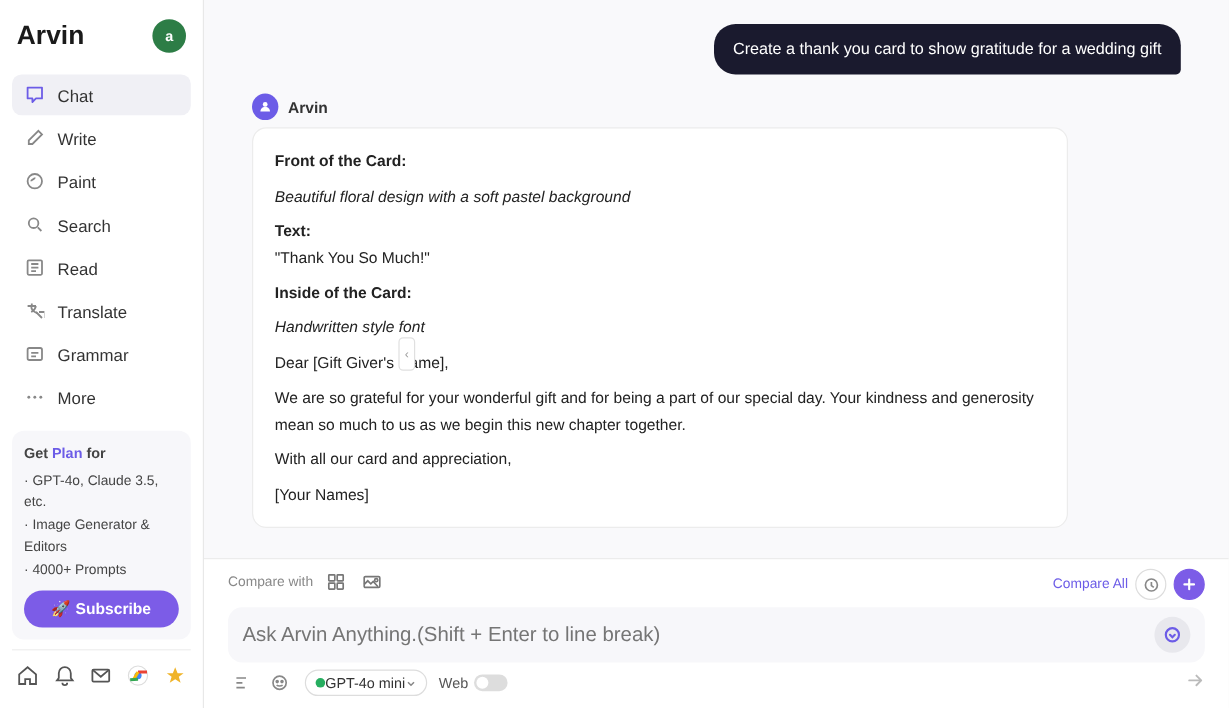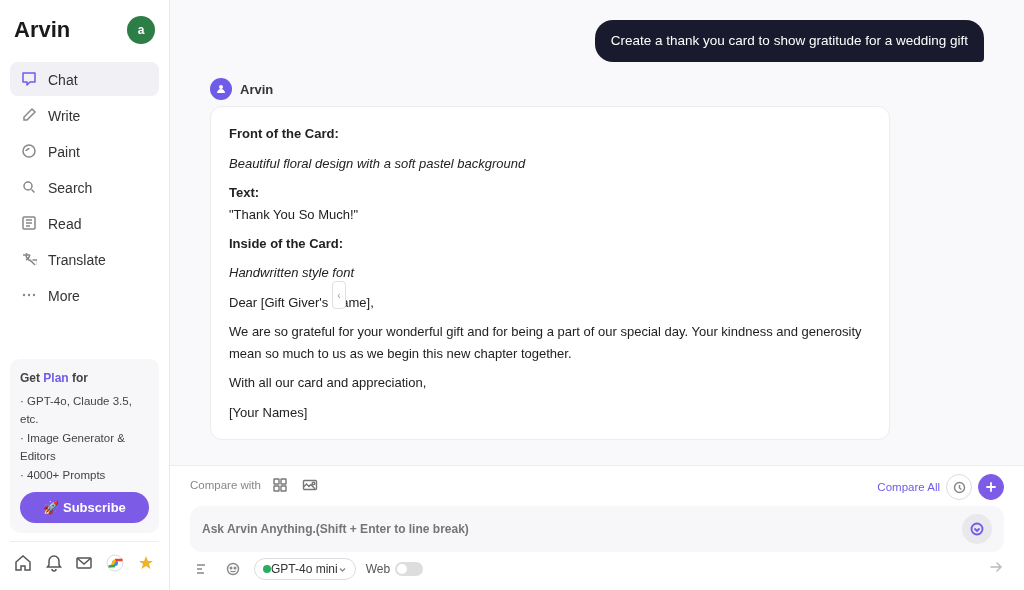--- a/index.html
+++ b/index.html
@@ -256,23 +256,22 @@
       border-radius: 12px;
       padding: 8px 12px;
       gap: 8px;
       margin-bottom: 6px;
     }
     .chat-input {
       flex: 1;
       border: none;
       background: transparent;
       outline: none;
-      font-size: 12px;
+      font-size: 17px;
       color: #4c1d95;
-      font-weight: bold;
     }
     .send-btn {
       width: 30px; height: 30px;
       border-radius: 50%;
       background: #e8e8ed;
       border: none;
       cursor: pointer;
       display: flex; align-items: center; justify-content: center;
       color: #aaa;
     }
@@ -392,20 +391,29 @@
     <div class="nav-item">
       <span class="nav-icon">
         <svg viewBox="0 0 16 16" fill="none" stroke="#888" stroke-width="1.5">
             <path d="M2 4h7M5.5 2v2M5 4c0 3 2.5 5 5 6M9 4c-.5 2-2 4-4 5"></path>
             <path d="M9 9l5 5M11.5 9h5v5"></path>
           </svg>
       </span>
       <span>Translate</span>
     </div>
 
+    <div class="nav-item">
+      <span class="nav-icon">
+        <svg viewBox="0 0 16 16" fill="none" stroke="#888" stroke-width="1.5">
+            <rect x="2" y="3" width="12" height="10" rx="1.5"></rect>
+            <path d="M5 7h6M5 10h4"></path>
+          </svg>
+      </span>
+      <span>Grammar</span>
+    </div>
 
     <div class="nav-item">
       <span class="nav-icon">
         <svg viewBox="0 0 16 16" fill="#888">
             <circle cx="3" cy="8" r="1.2"></circle>
             <circle cx="8" cy="8" r="1.2"></circle>
             <circle cx="13" cy="8" r="1.2"></circle>
           </svg>
       </span>
       <span>More</span>

